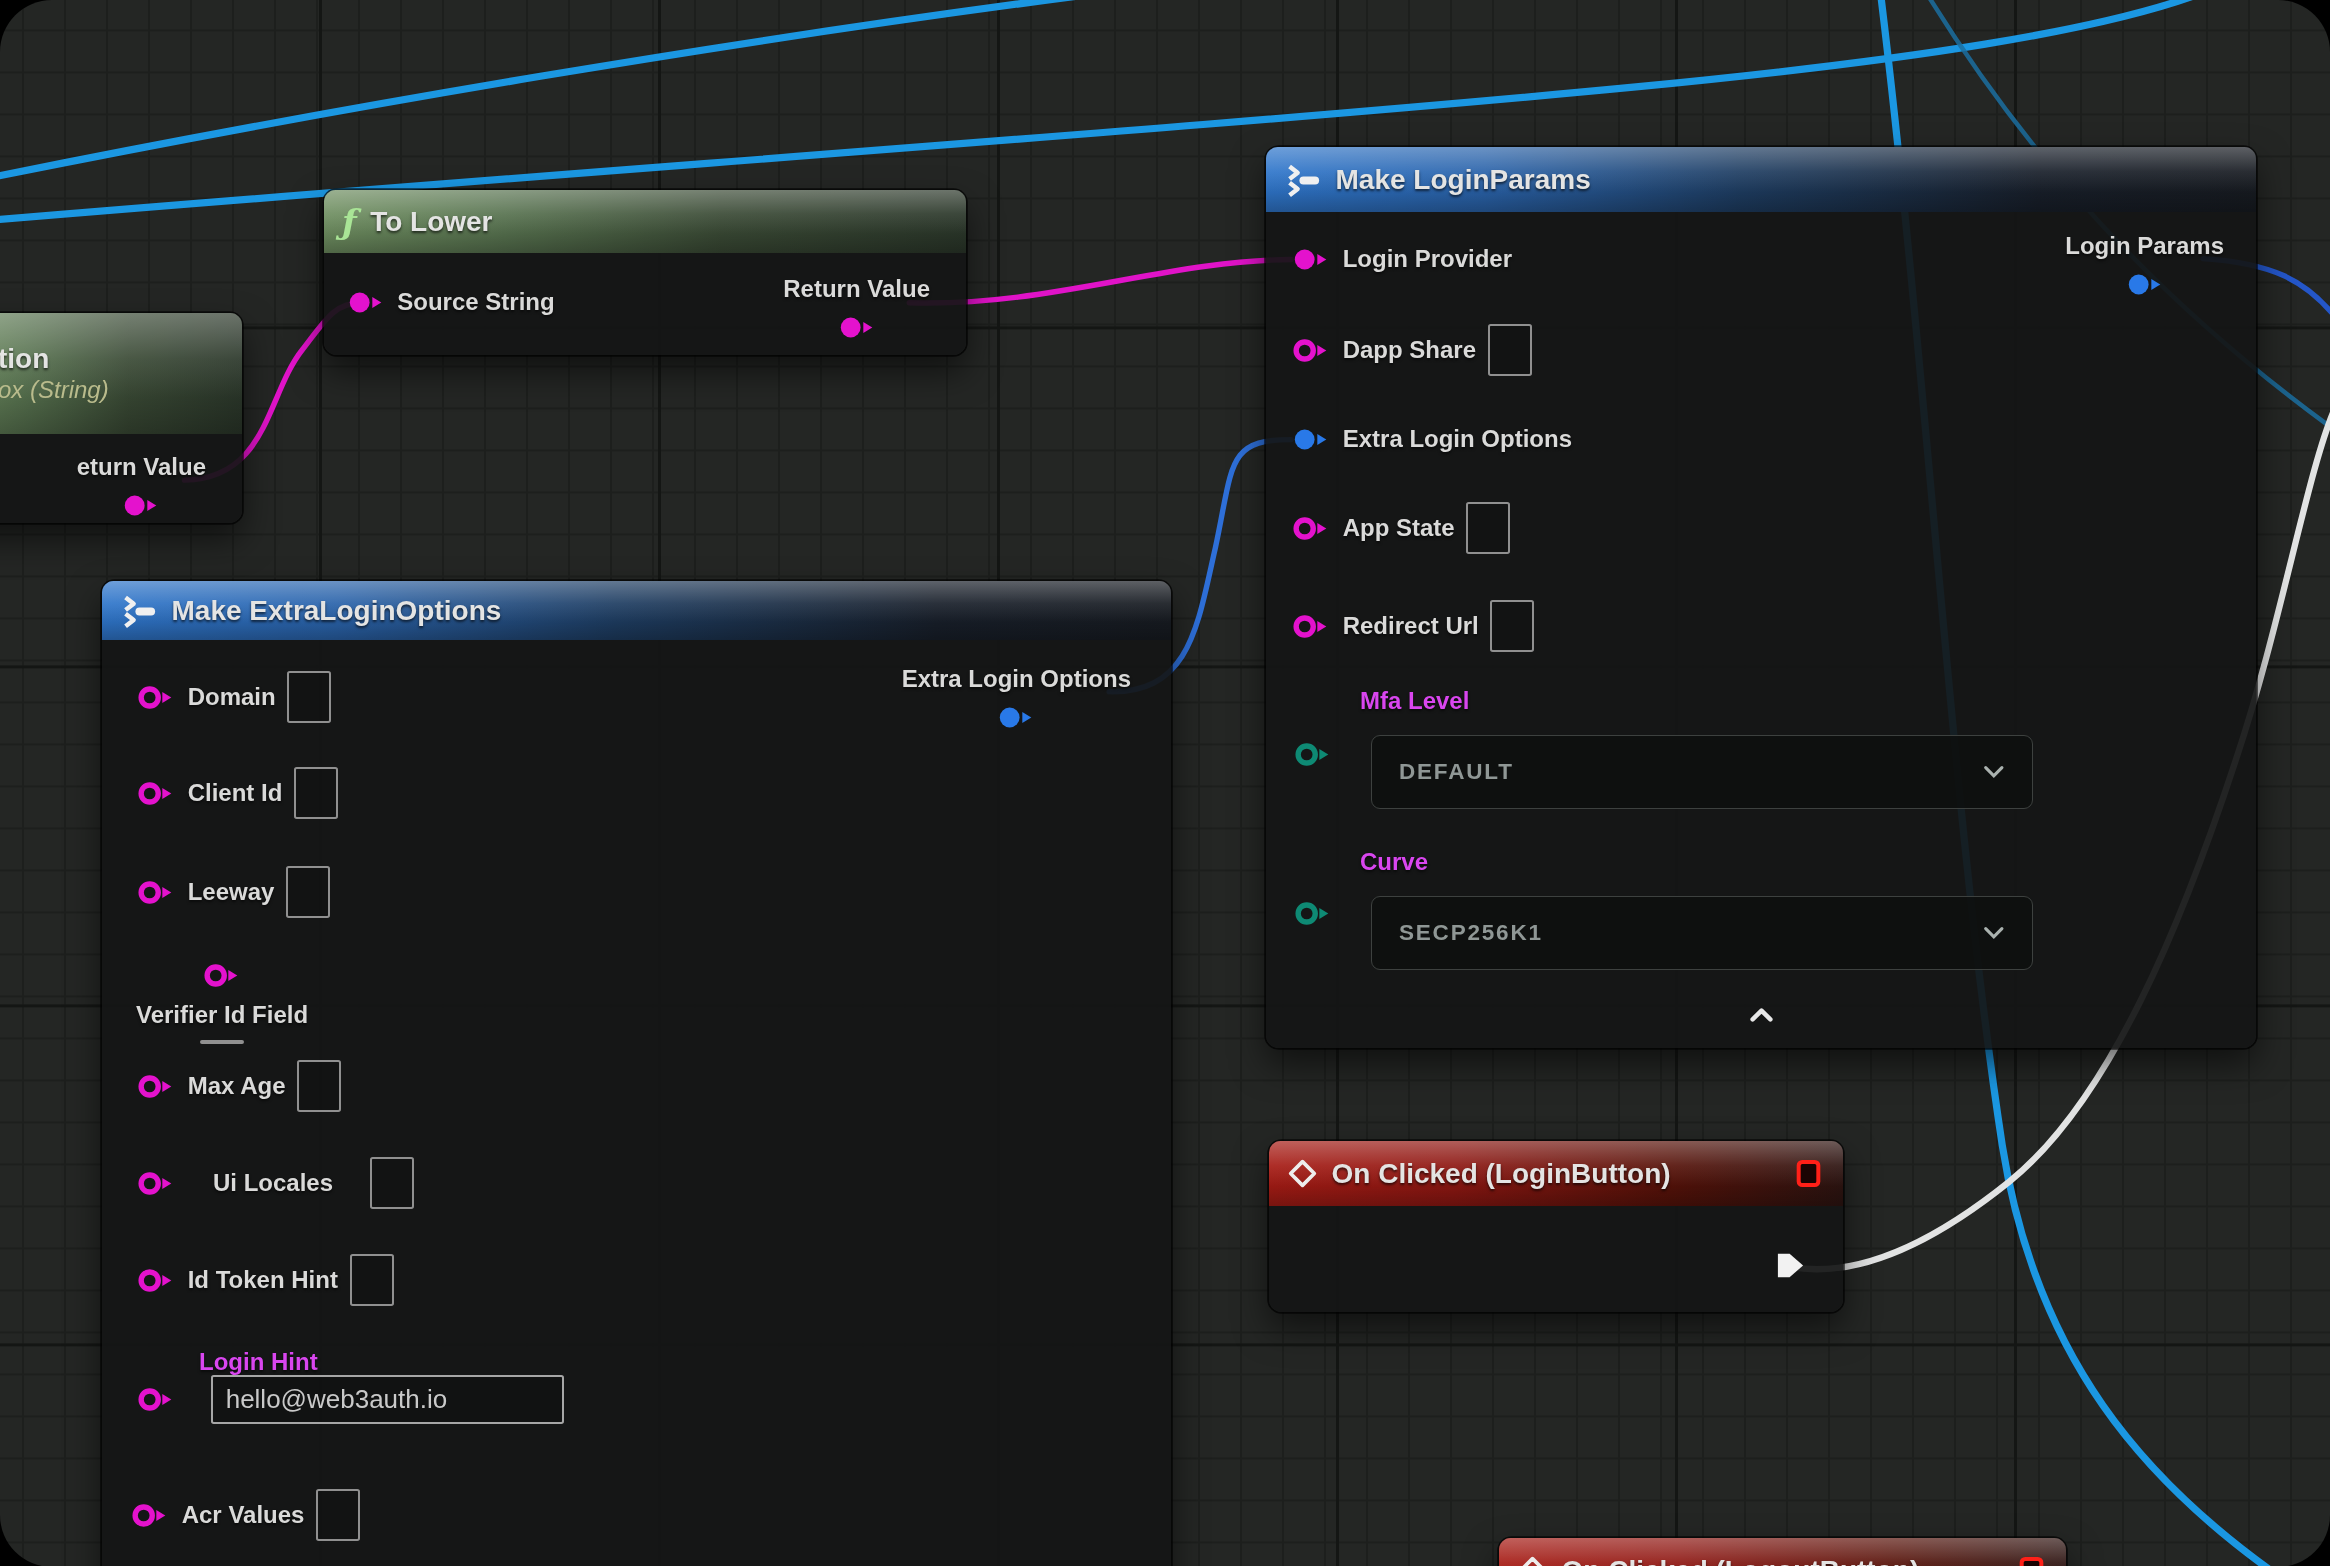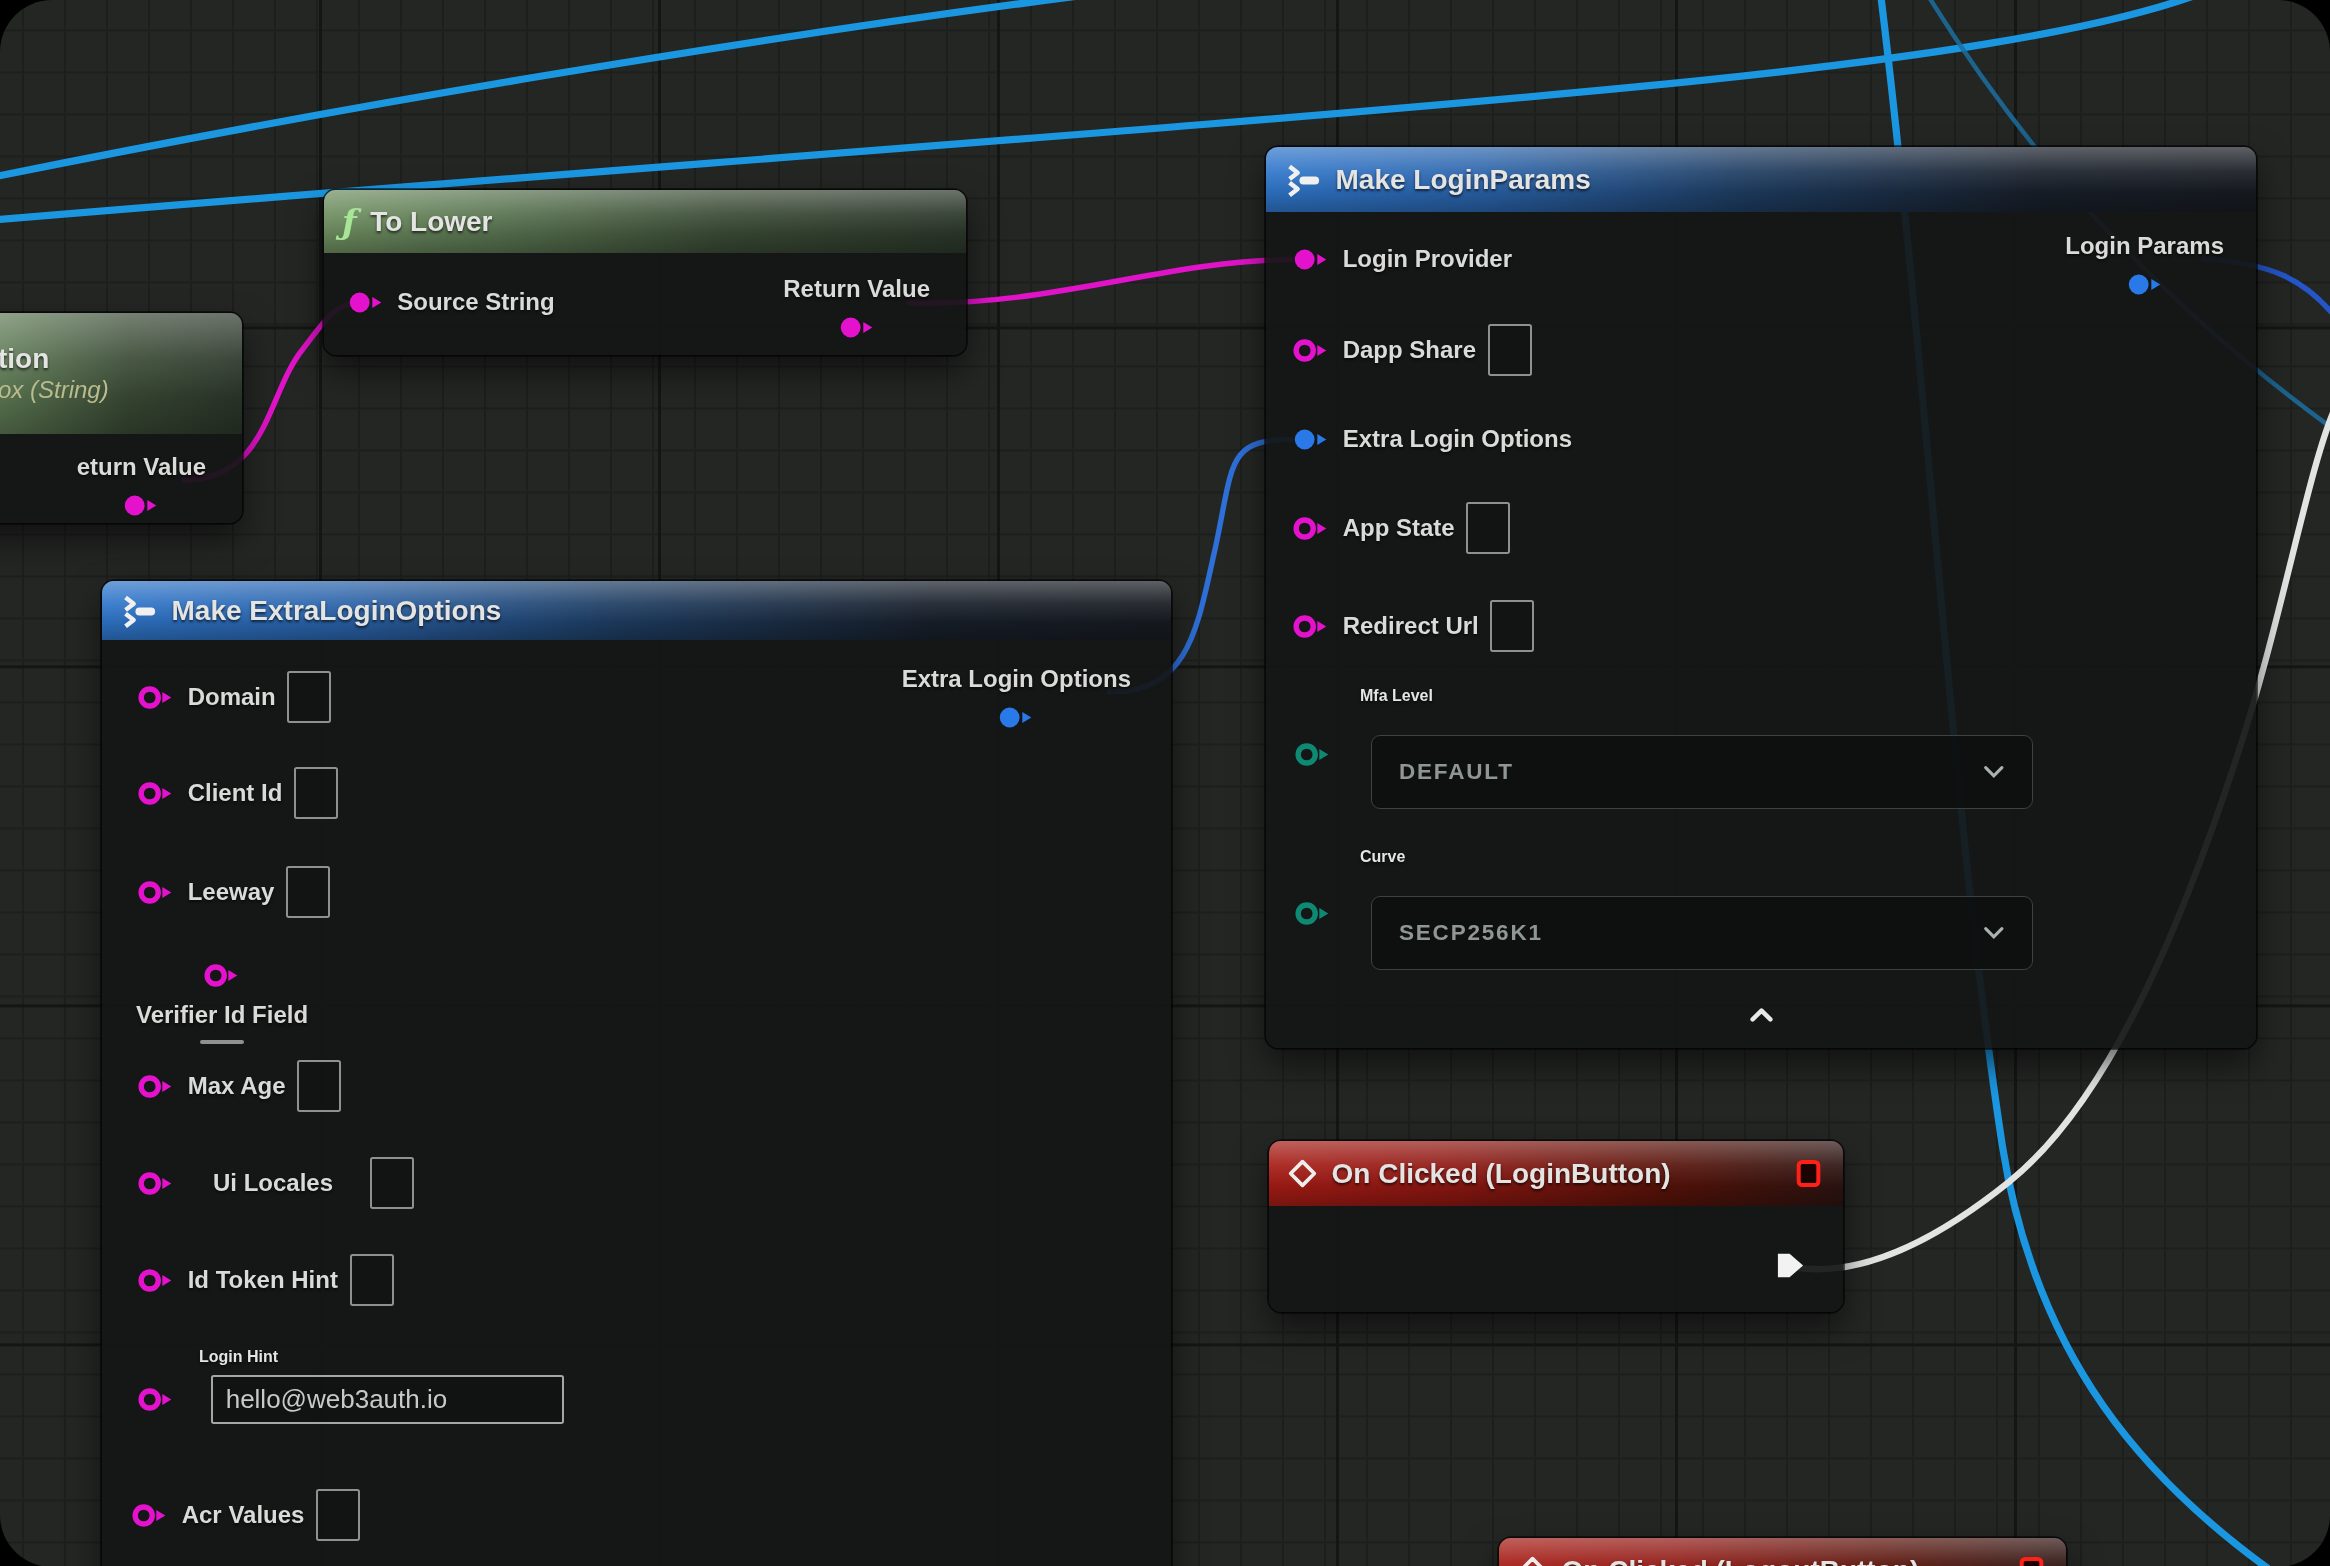--- a/index.html
+++ b/index.html
@@ -27,21 +27,21 @@
   .subtitle{position:relative;font-size:24px;font-style:italic;font-weight:400;color:#b9bb8c;white-space:nowrap;}
   .row{position:absolute;display:flex;align-items:center;gap:11.7px;height:54px;white-space:nowrap;}
   .row-out{position:absolute;display:flex;align-items:center;gap:10.8px;height:54px;white-space:nowrap;flex-direction:column;}
   .lbl{font-size:24px;font-weight:700;color:#dadad9;text-shadow:0 1.8px 2.7px rgba(0,0,0,0.55);}
   .box{width:44px;height:52px;border:2.7px solid #909090;border-radius:2.7px;background:rgba(0,0,0,0.12);}
   .txtbox{width:353px;height:49px;border:2.7px solid #a6a6a6;border-radius:2.7px;display:flex;align-items:center;
     padding:0 12.6px;font-size:26px;color:#c9c9c9;background:rgba(0,0,0,0.18);}
   .dd{position:absolute;height:74px;background:rgba(13,15,14,0.85);border:1.8px solid #3d413f;border-radius:9px;
     display:flex;align-items:center;justify-content:space-between;padding:0 27px;}
   .ddval{font-size:22.5px;font-weight:700;letter-spacing:1.8px;color:#8f9795;}
-  .flbl{position:absolute;font-size:16px;font-weight:700;color:#e5e5e5;text-shadow:0 1.8px 2.7px rgba(0,0,0,0.55);}
+  .flbl{position:absolute;font-size:24px;font-weight:700;color:#d946ef;text-shadow:0 1.8px 2.7px rgba(0,0,0,0.55);}
   .pin{flex:0 0 auto;display:block;}
 </style>
 </head>
 <body>
 
 <div class="screen">
 
   <svg class="wires" width="2330" height="1567" viewBox="0 0 2588 1740">
     <path d="M -6,196 C 380,118 820,44 1208,-6" stroke="#1b97e2" stroke-width="8" fill="none" stroke-linecap="round"></path>
     <path d="M -6,244 C 640,190 1340,142 1820,96 C 2130,66 2330,34 2440,-6" stroke="#1b97e2" stroke-width="8" fill="none" stroke-linecap="round"></path>

